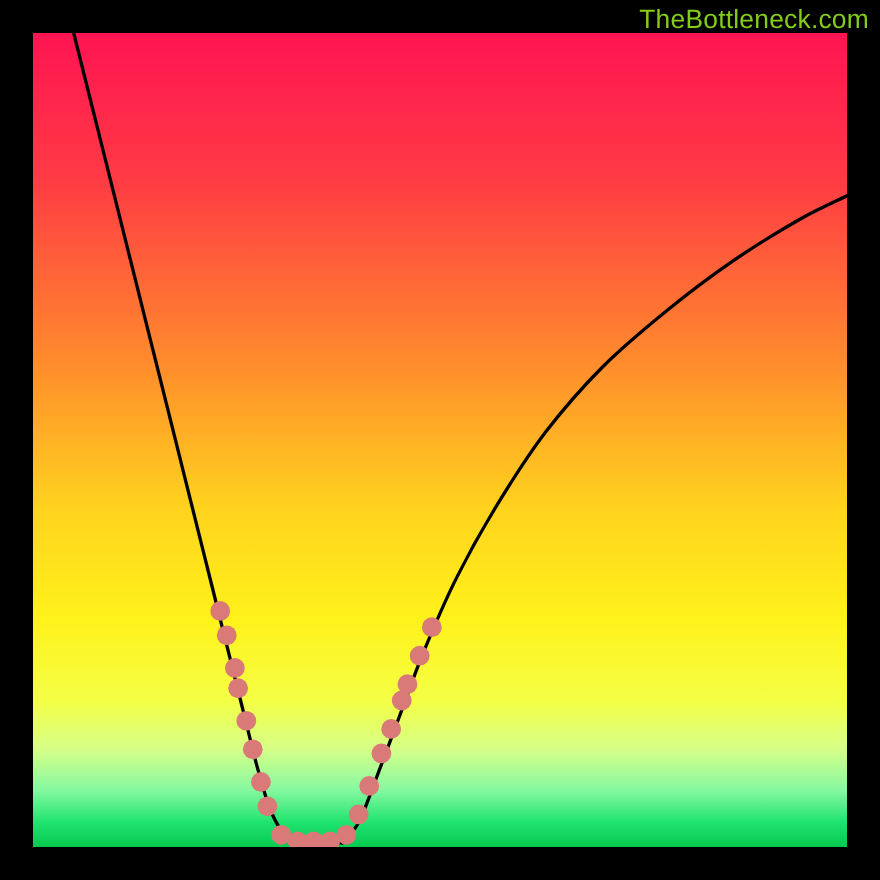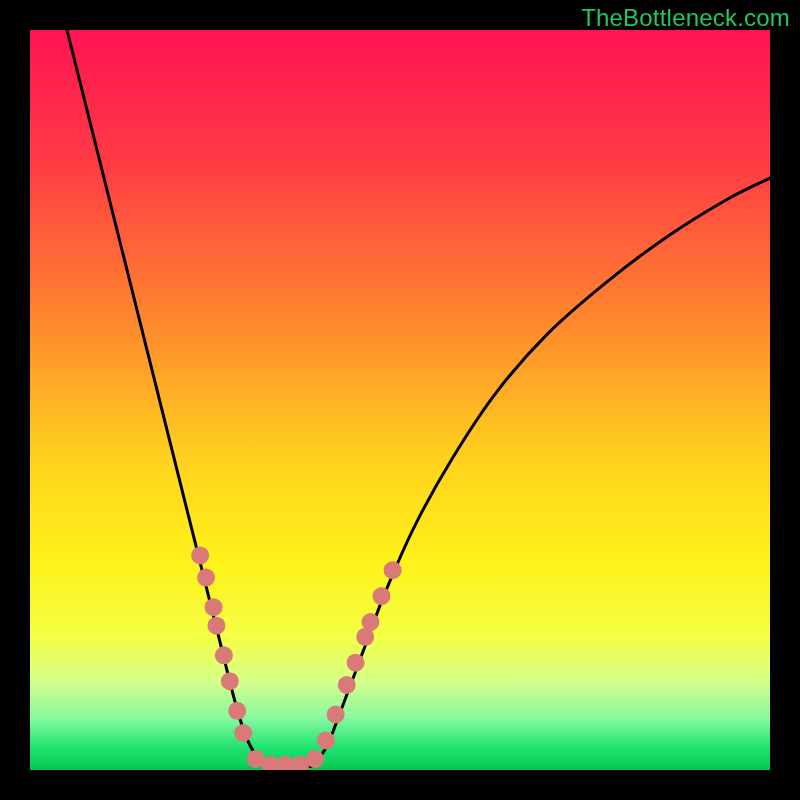--- a/index.html
+++ b/index.html
@@ -21,21 +21,21 @@
     left: 30px;
     top: 30px;
     width: 740px;
     height: 740px;
     overflow: hidden;
   }
   .watermark {
     position: absolute;
     top: 4px;
     right: 10px;
-    color: #22c55e;
+    color: #84cc16;
     font-size: 24px;
     font-weight: 500;
     letter-spacing: 0.2px;
     user-select: none;
     text-align: center;
   }
   svg {
     display: block;
   }
 </style>

